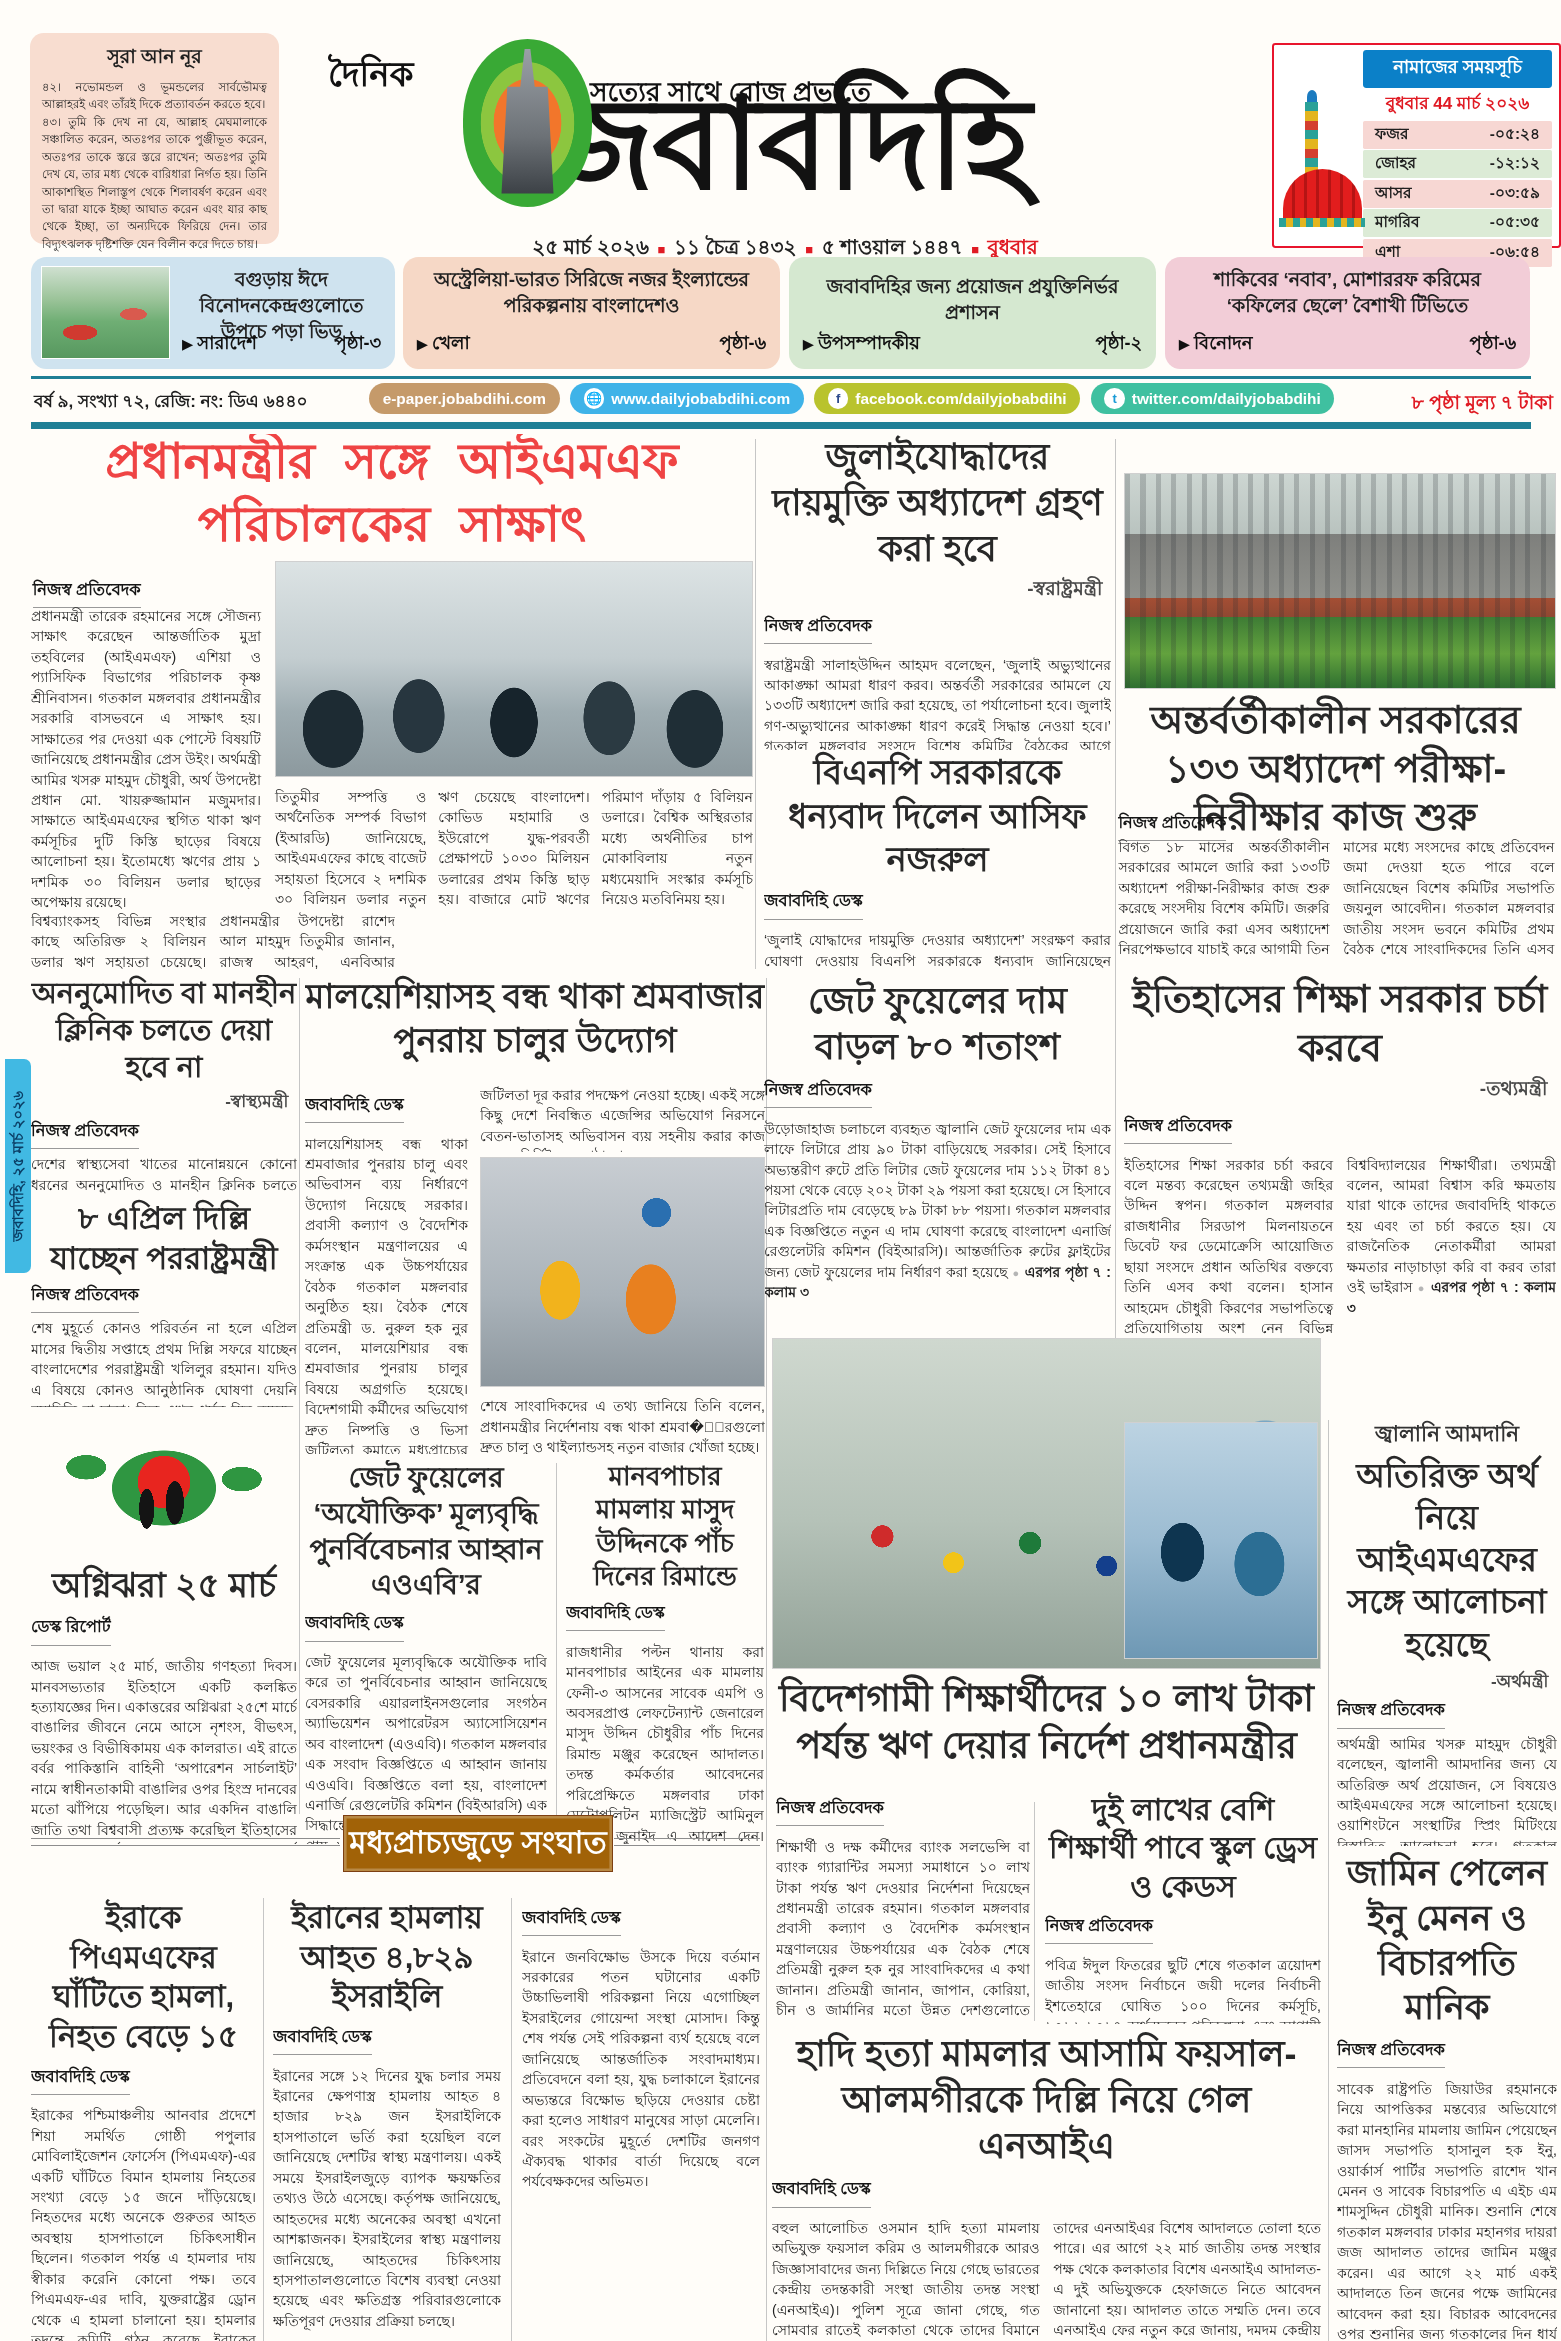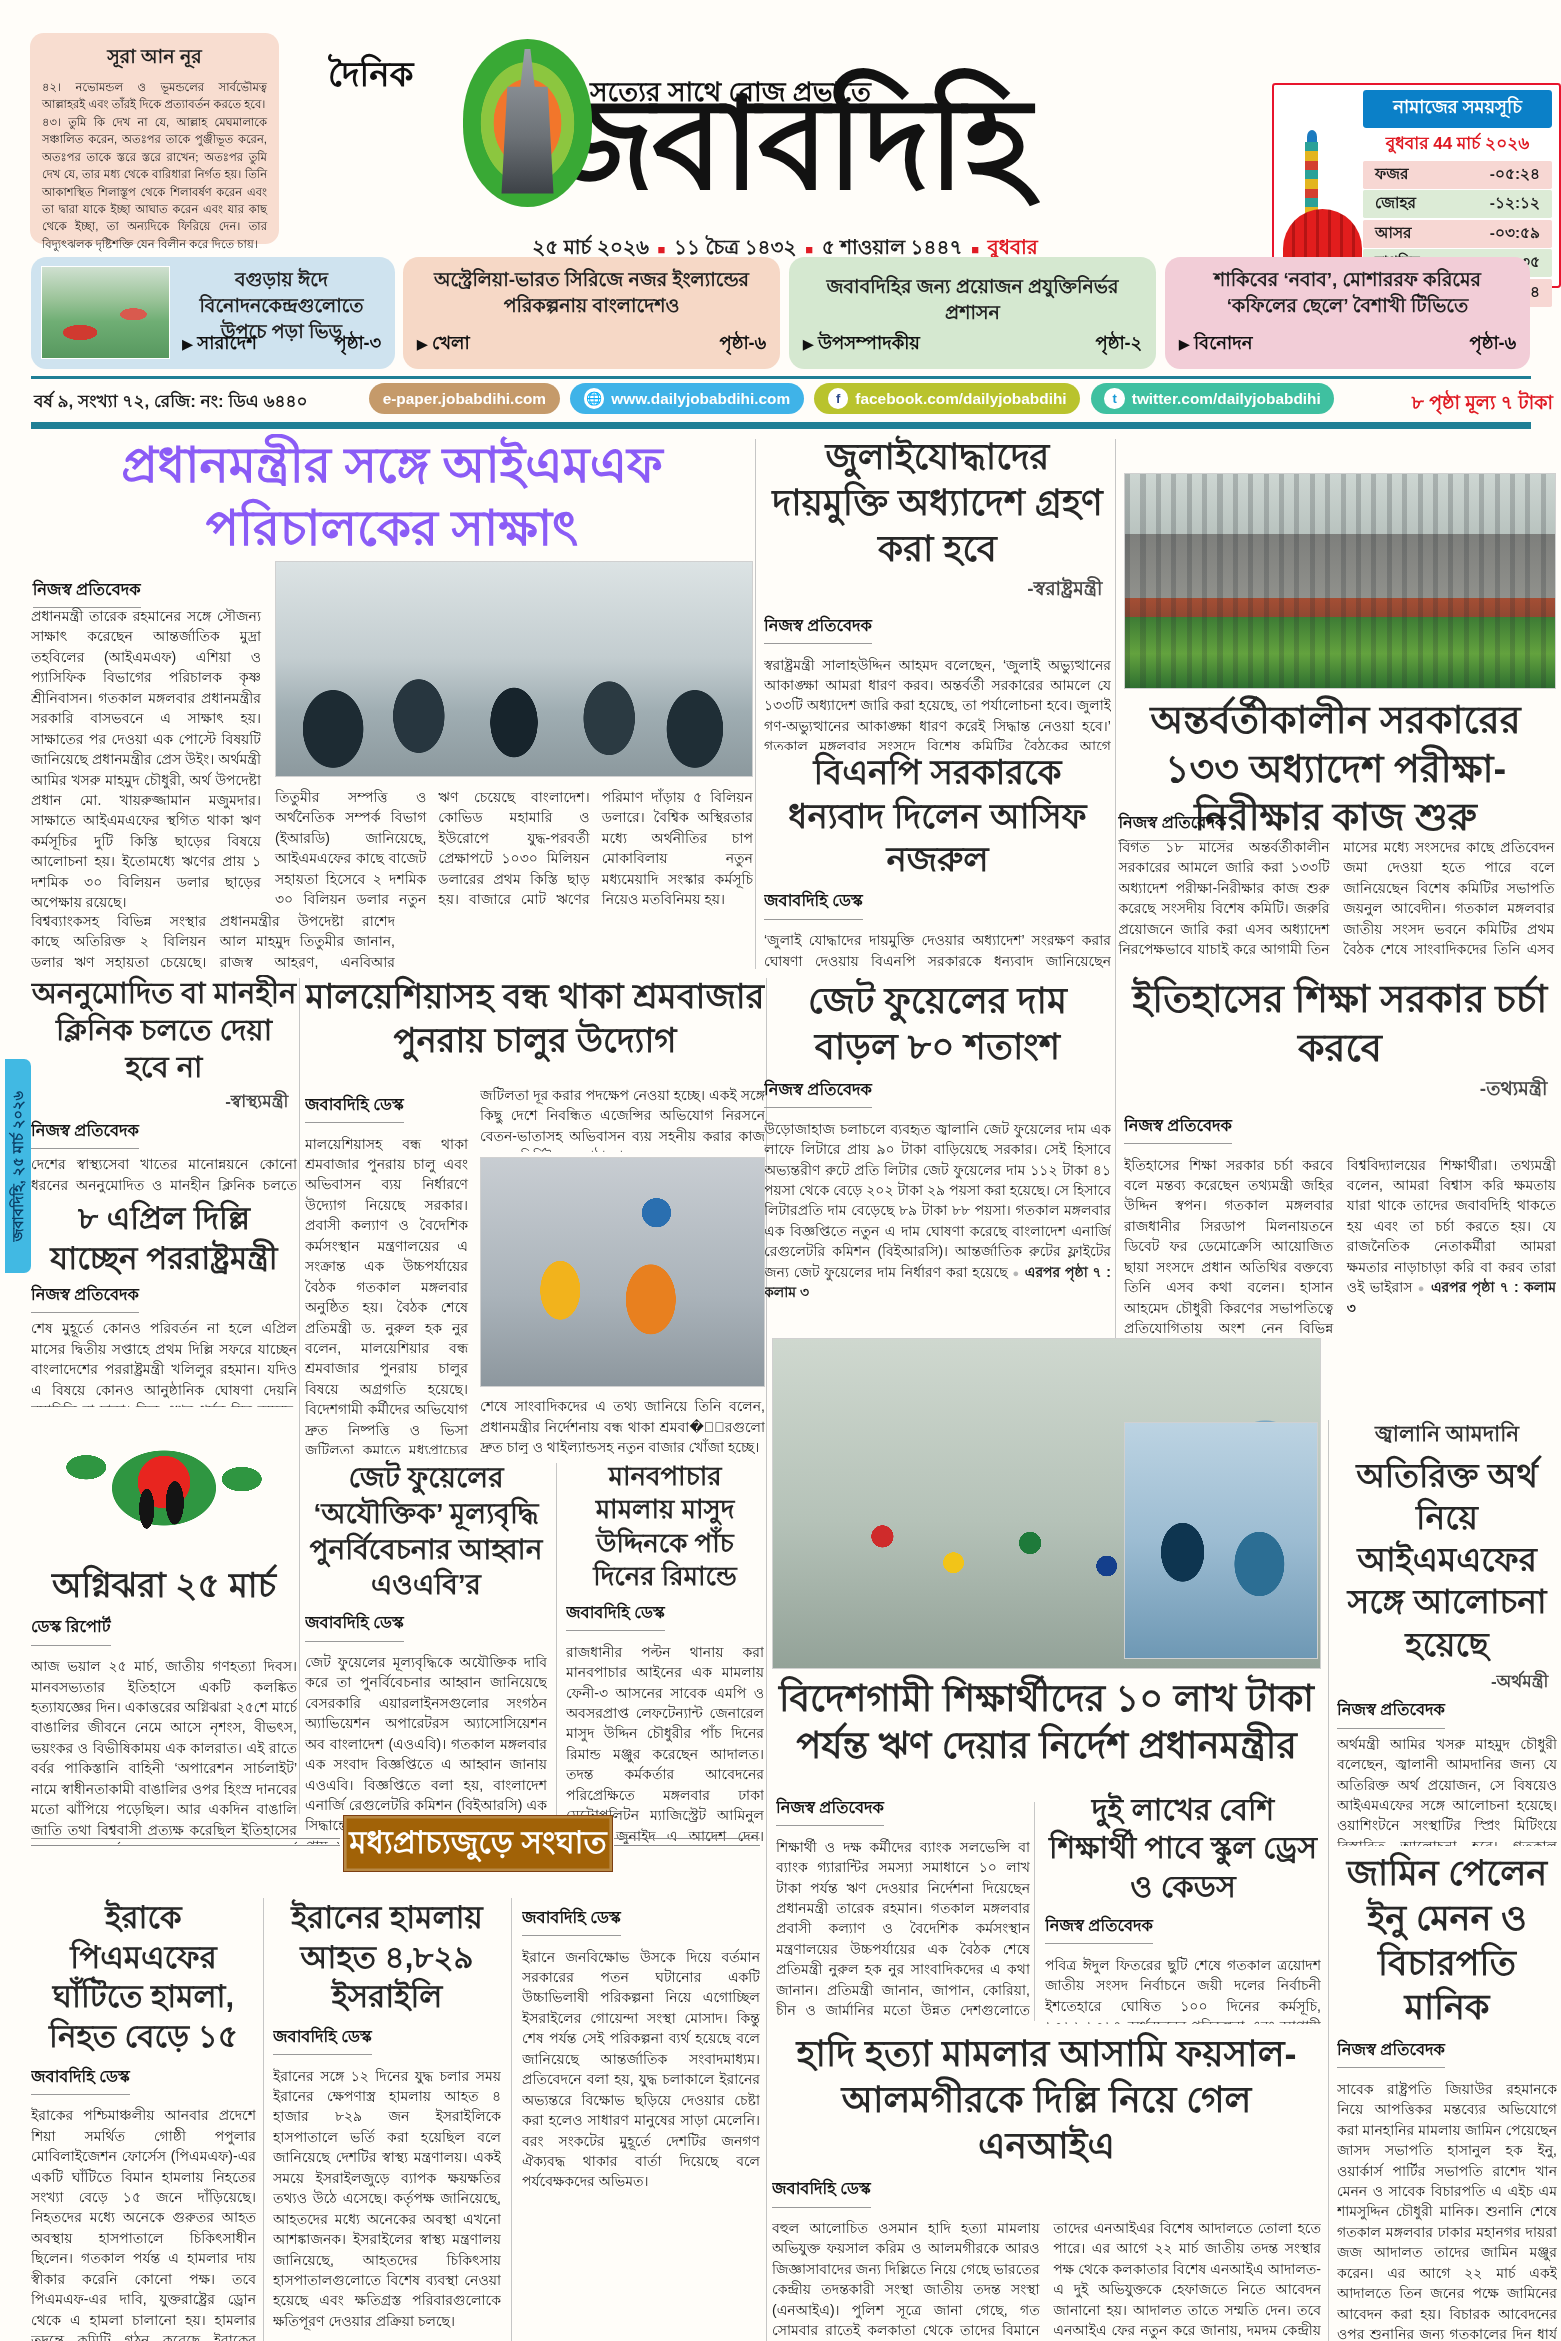--- a/index.html
+++ b/index.html
@@ -1,21 +1,21 @@
 <!DOCTYPE html>
 <html style="font-size:13.7px"><head>
 <meta charset="utf-8">
 <style>
   html,body{margin:0;padding:0;background:#e8e8e8;}
   .page{position:relative;width:1561px;height:2342px;background:#fffdf9;margin:0 auto;
         font-family:"Liberation Sans","DejaVu Sans",sans-serif;color:#1f1f1f;overflow:hidden;}
   .abs{position:absolute;}
   .art{position:absolute;overflow:hidden;}
   .hl{font-weight:700;color:#282828;text-align:center;line-height:1.28;margin:0;}
-  .red{color:#8b5cf6;}
+  .red{color:#ef4444;font-family:Liberation Mono, monospace;}
   .attr{text-align:right;font-weight:700;color:#4a4a4a;font-size:19px;padding-right:8.6px;margin-top:1.7px;}
   .by{font-weight:700;font-size:16.3px;color:#161616;margin:6.9px 0 10.3px;}
   .by span{display:inline-block;border-bottom:1.7px solid #999;padding-bottom:3.4px;}
   .bd{font-size:14px;line-height:1.46;text-align:justify;color:#222;margin:0;}
   .dot{color:#b5b5b5;font-size:11px;}
   .jmp{font-weight:700;}
   .c2{column-count:2;column-gap:13.7px;}
   .c3{column-count:3;column-gap:12px;}
   .vr{position:absolute;width:0.9px;background:#c6c6c6;}
   .hr2{position:absolute;height:6px;border-top:1.7px solid #8d8d8d;border-bottom:1.7px solid #8d8d8d;}
@@ -126,21 +126,21 @@
   <div class="abs daily" style="left:328px;top:48px;">দৈনিক</div>
   <div class="abs slogan" style="left:590px;top:72px;">সত্যের সাথে রোজ প্রভাতে</div>
   <div class="abs emblem" style="left:463px;top:39px;width:129px;height:168px;z-index:3;">
     <div class="mon"></div>
   </div>
   <div class="abs masthead-title" style="left:309px;top:81px;width:952px;z-index:2;">জবাবদিহি</div>
   <div class="abs dateline" style="left:309px;top:232px;width:952px;">
     <span>২৫ মার্চ ২০২৬</span><span class="sq">■</span><span>১১ চৈত্র ১৪৩২</span><span class="sq">■</span><span>৫ শাওয়াল ১৪৪৭</span><span class="sq">■</span><span class="wk">বুধবার</span>
   </div>
 
-  <div class="abs prayer" style="left:1272px;top:43px;width:285px;height:201px;margin-top:40px;">
+  <div class="abs prayer" style="left:1272px;top:43px;width:285px;height:201px;">
     <div class="mosque">
       <div class="top"></div>
       <div class="min"></div>
       <div class="dome"></div>
       <div class="base"></div>
     </div>
     <div class="ttl">নামাজের সময়সূচি</div>
     <div class="dt">বুধবার 44 মার্চ ২০২৬</div>
     <div class="prow pink">
         <span>ফজর</span>

